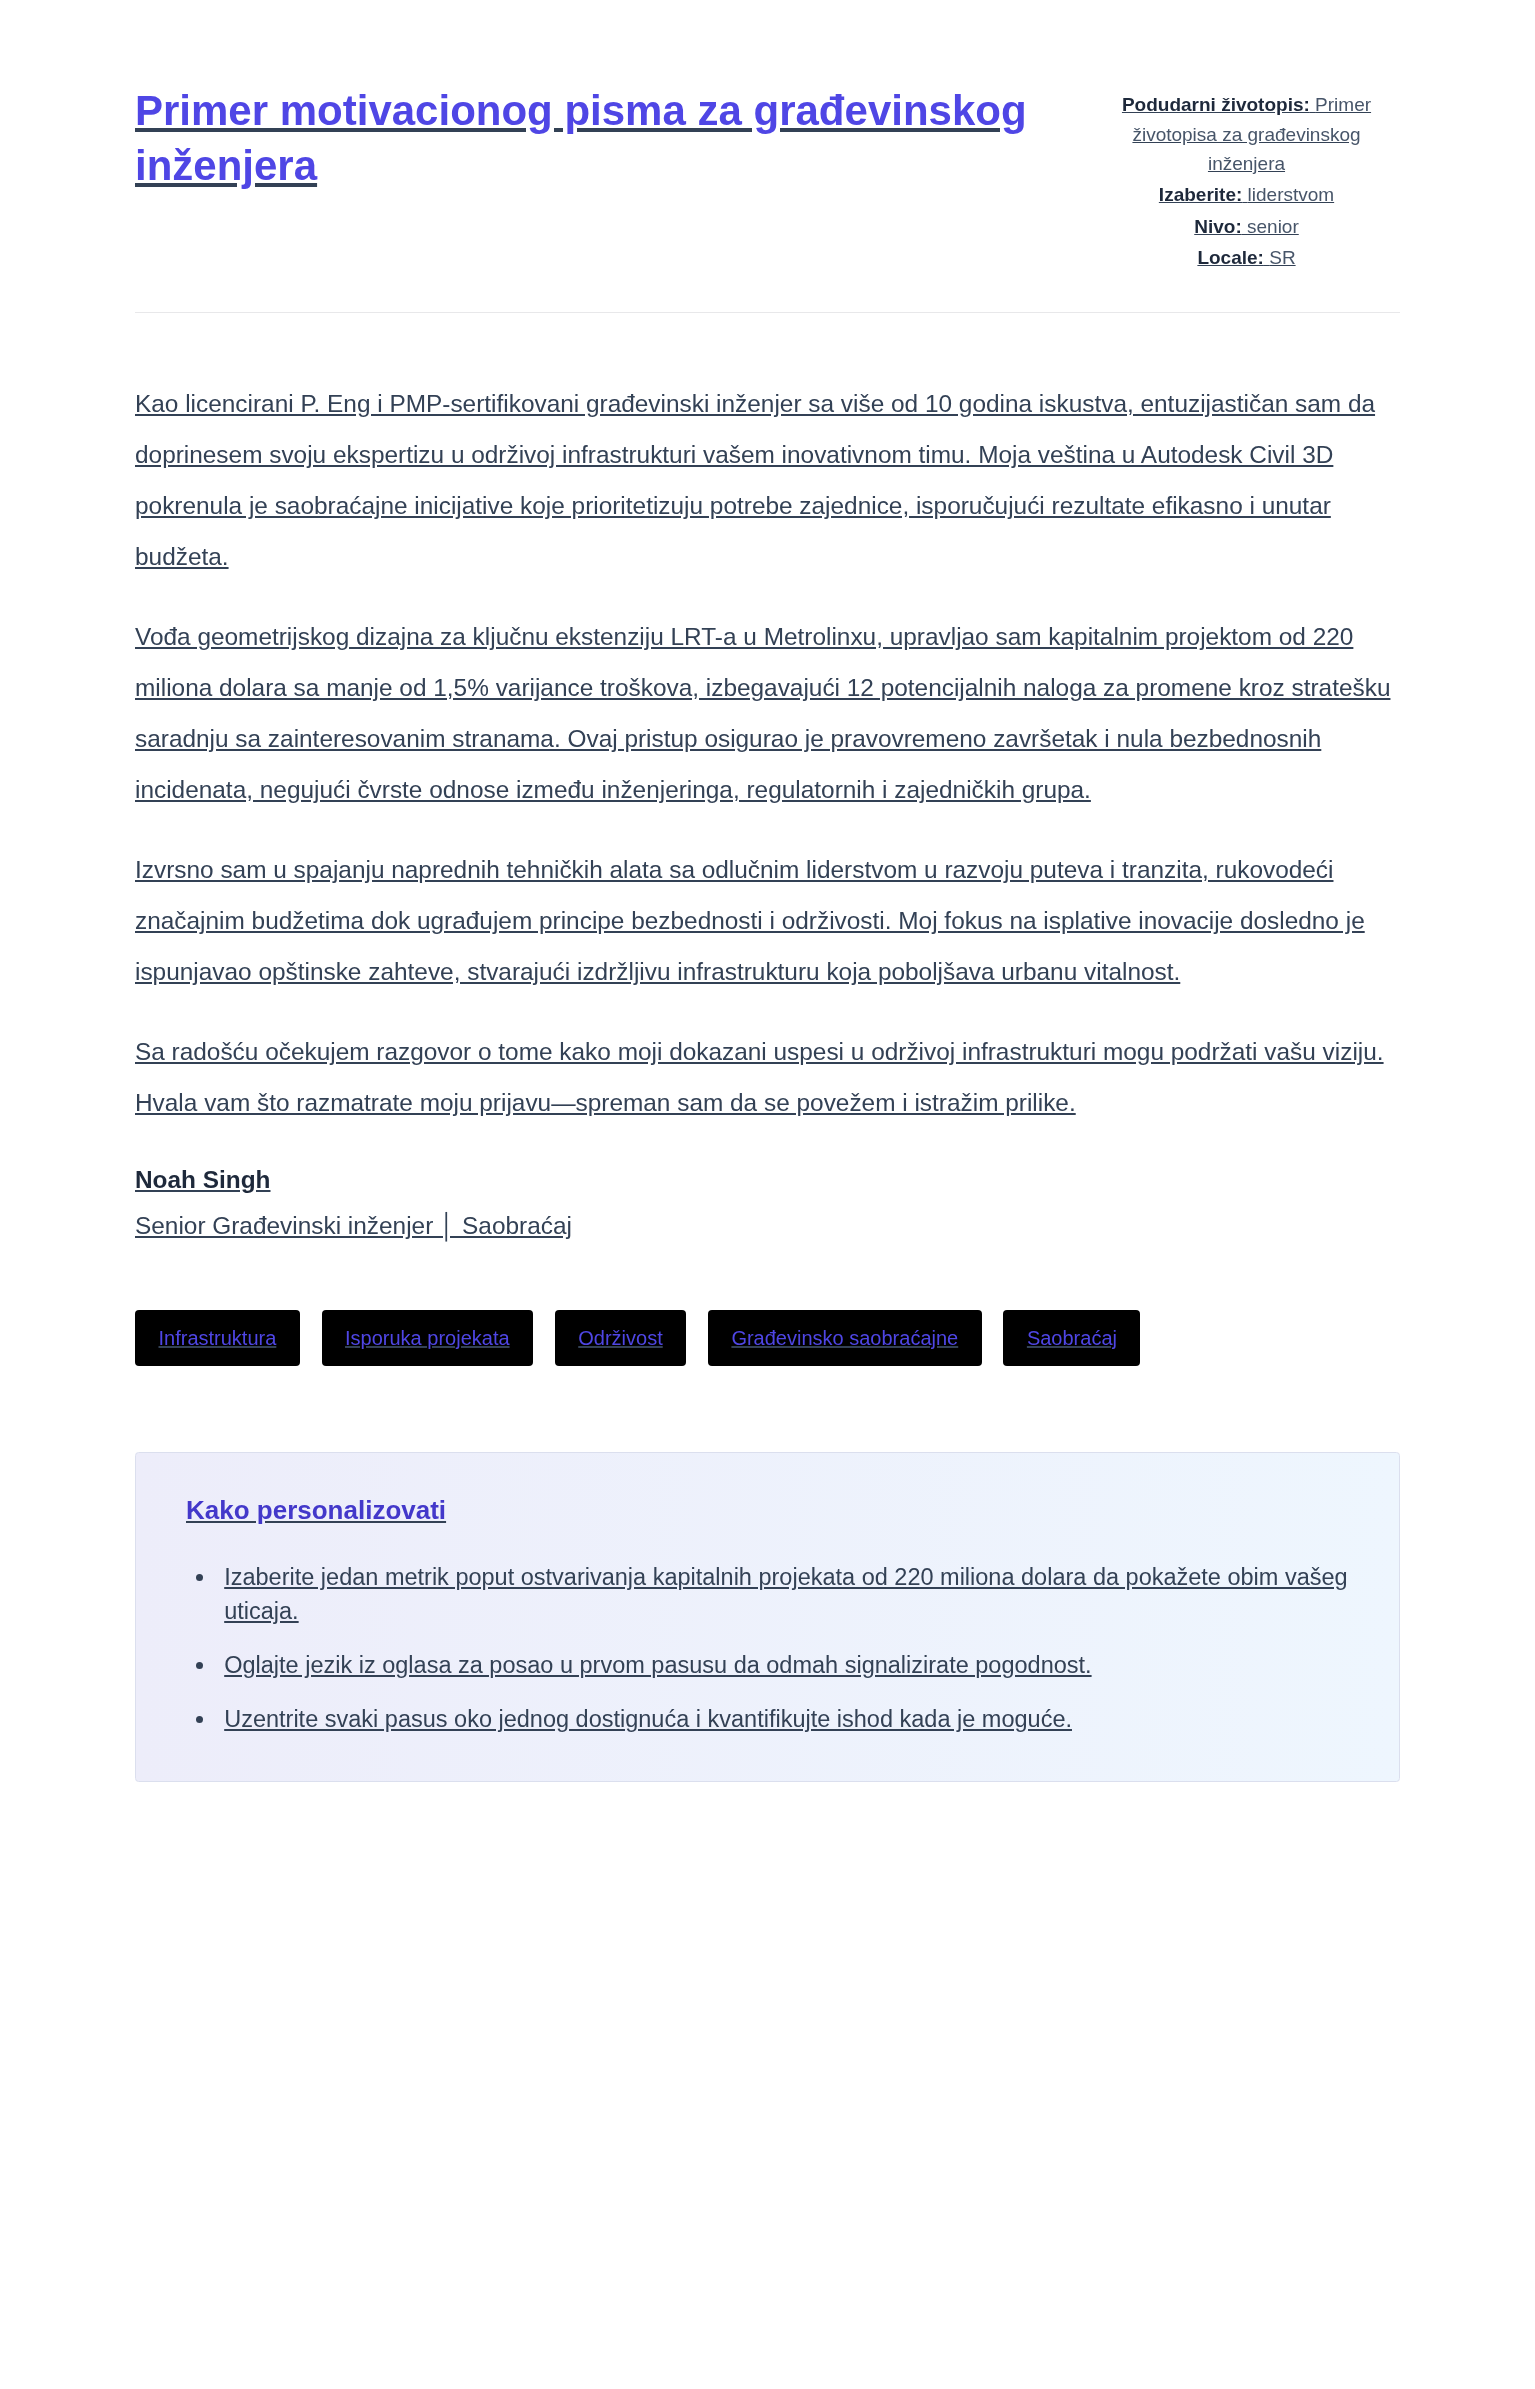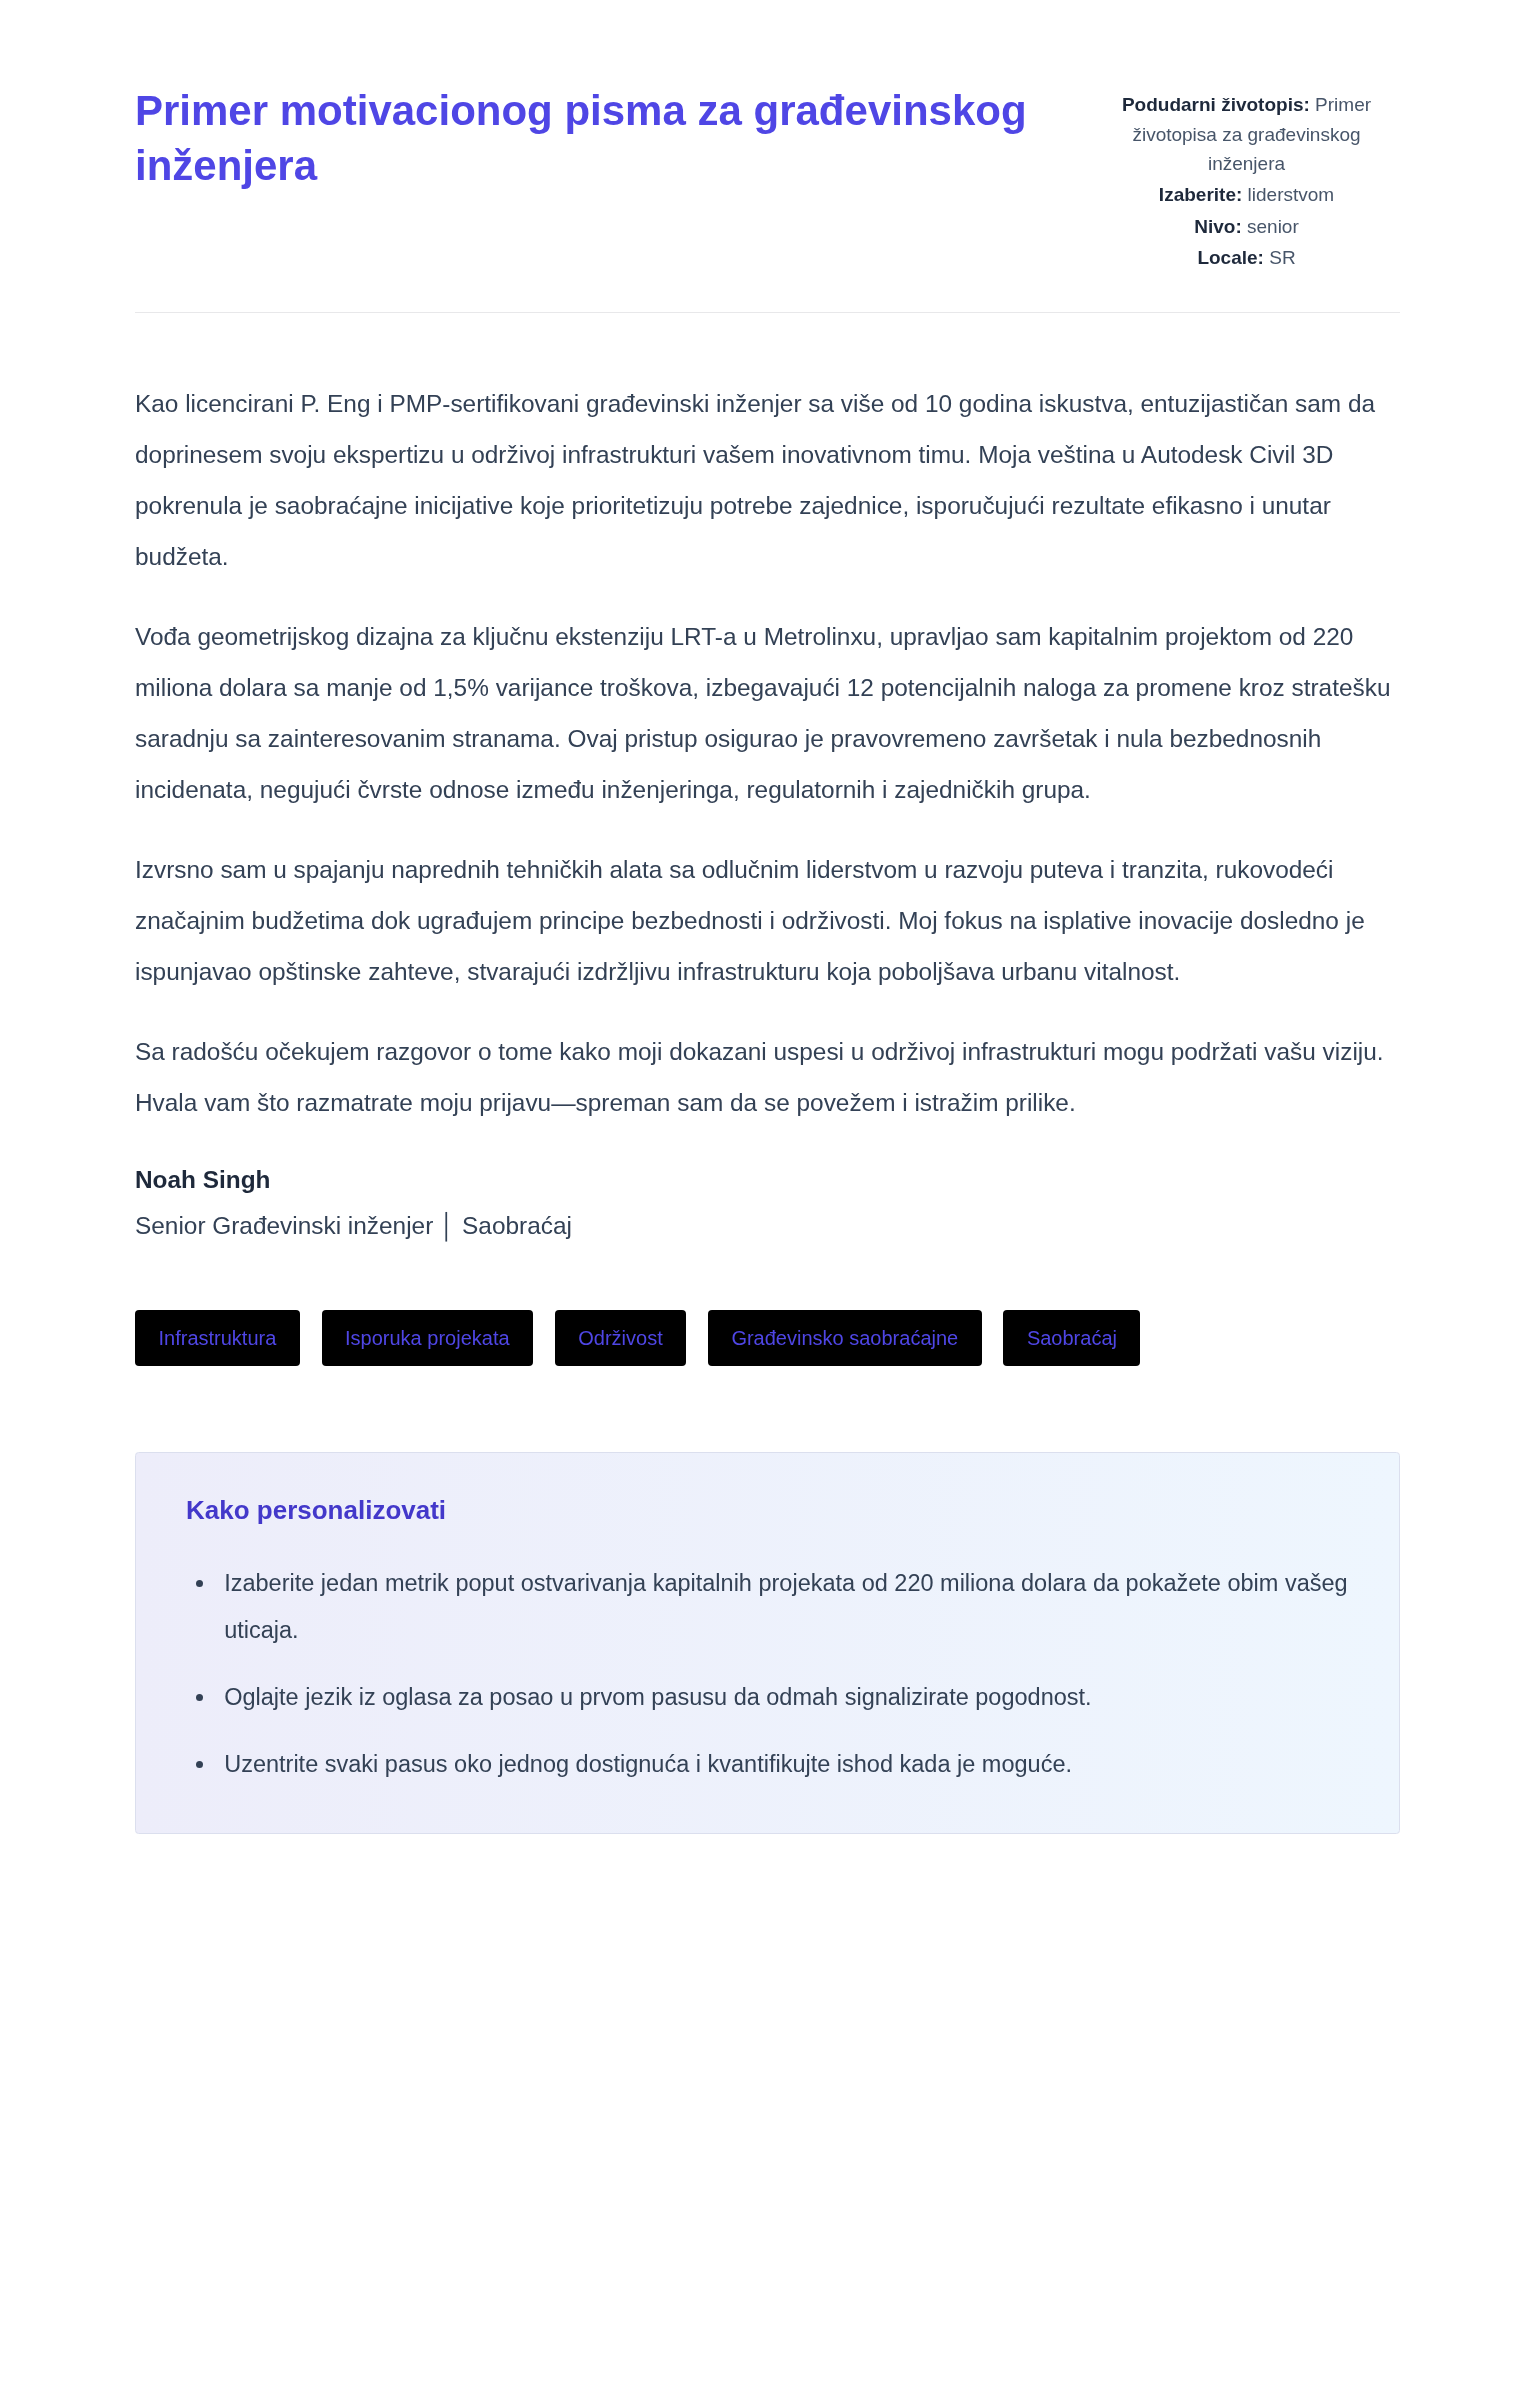--- a/index.html
+++ b/index.html
@@ -12,20 +12,21 @@
   body {
     width: 1535px;
     height: 2389px;
     overflow: hidden;
     position: relative;
   }
   .container {
     padding: 83px 135px 0 135px;
     box-sizing: border-box;
     width: 1535px;
+    text-decoration: underline;
   }
 
   
   .header {
     display: flex;
     justify-content: space-between;
     align-items: flex-start;
     gap: 36px;
   }
   .header-left { flex: 1 1 auto; }
@@ -125,21 +126,21 @@
     font-weight: 700;
     color: #4338ca;
   }
   .personalize-list {
     margin: 34px 0 0 0;
     padding: 0 0 0 31px;
     list-style: disc;
   }
   .personalize-list li {
     font-size: 23.5px;
-    line-height: 47px;
+    line-height: 34px;
     color: #334155;
     margin-bottom: 20px;
     padding-left: 7.2px;
     max-width: 1156px;
   }
   .personalize-list li:last-child { margin-bottom: 0; }
 </style>
 </head>
 <body>
 

